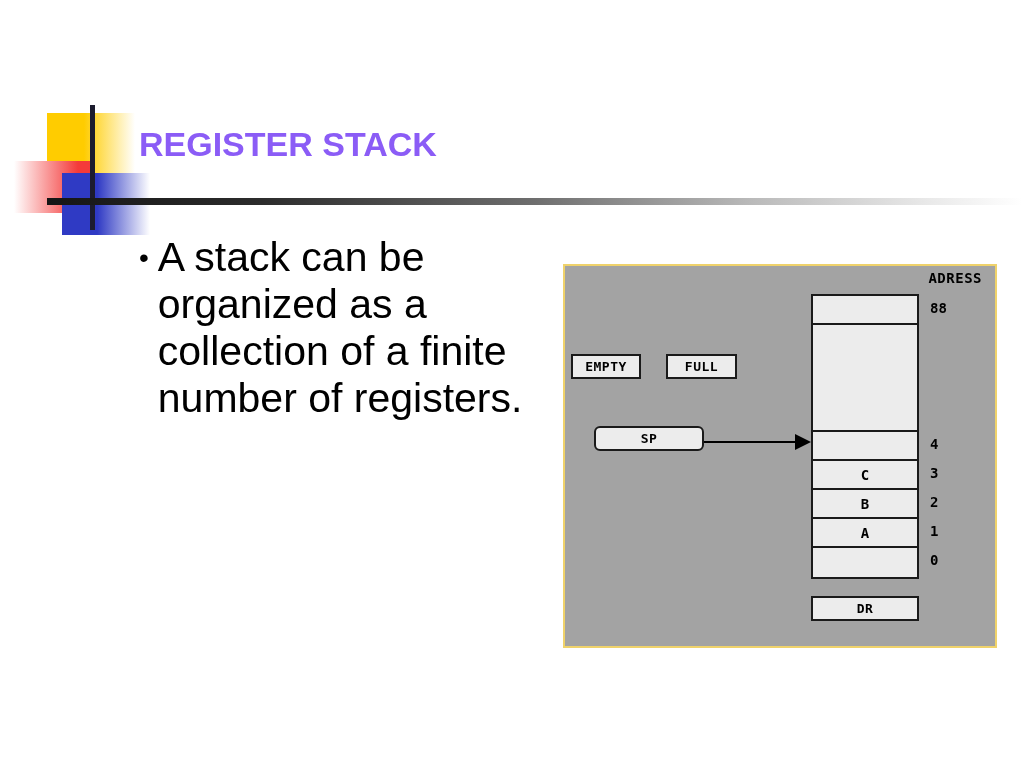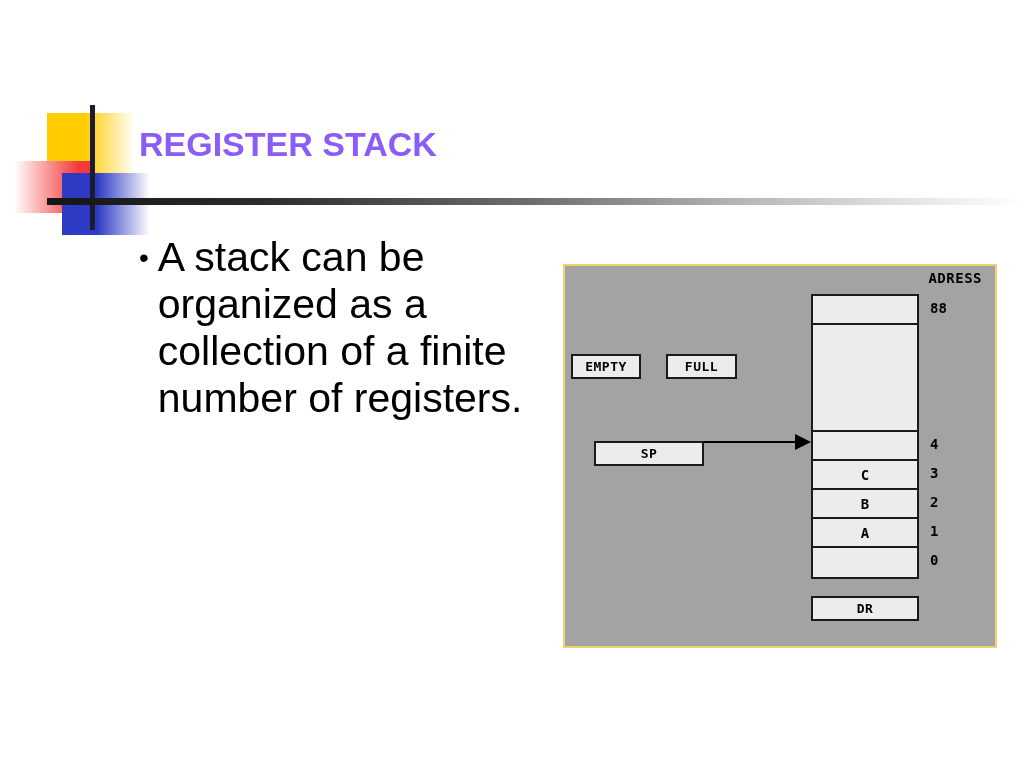--- a/index.html
+++ b/index.html
@@ -196,23 +196,24 @@
     height: 25px;
   }
   .flag-empty {
     left: 101px;
     top: 88px;
     width: 71px;
     height: 25px;
   }
   .sp-box {
     left: 29px;
-    top: 175px;
+    top: 160px;
     width: 110px;
     height: 25px;
+    border-radius: 6px;
   }
   .dr-box {
     left: 246px;
     top: 330px;
     width: 108px;
     height: 25px;
     text-align: center;
   }
 
   

